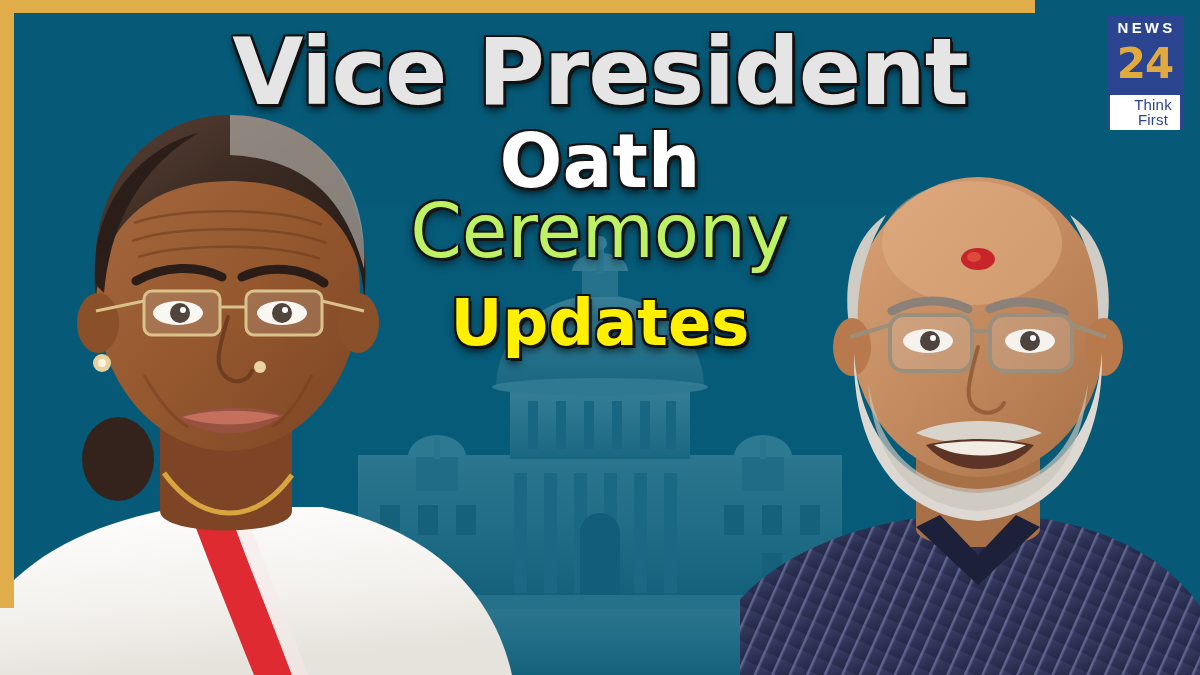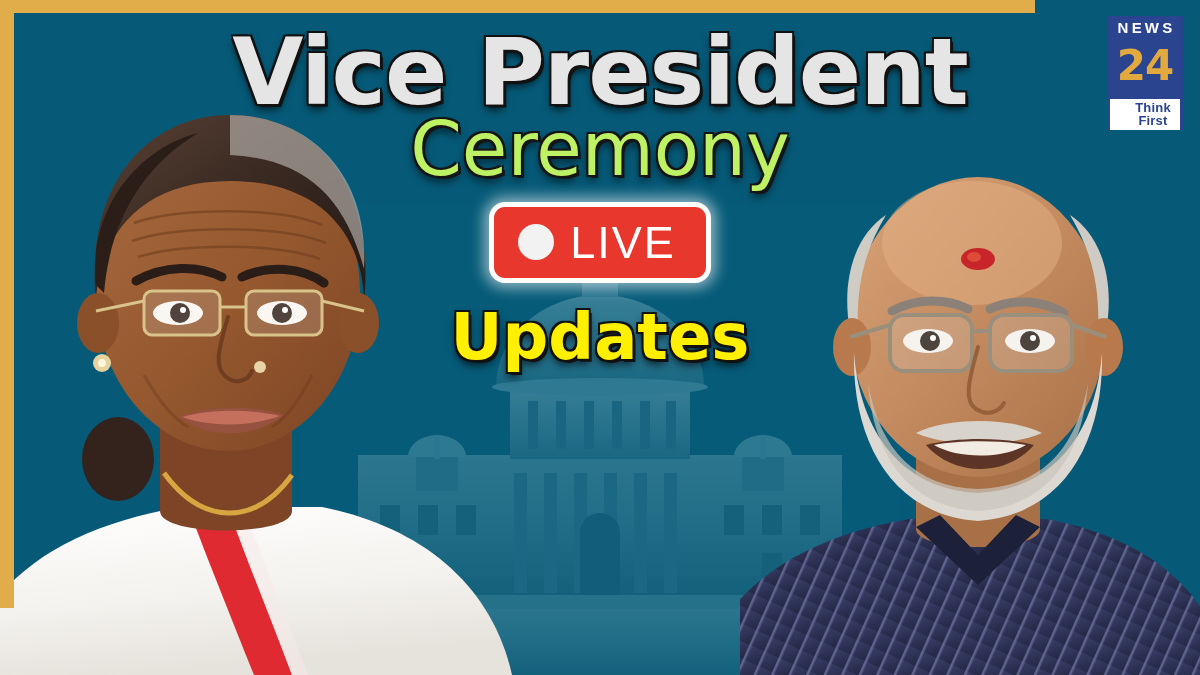--- a/index.html
+++ b/index.html
@@ -135,21 +135,21 @@
     padding-left:3px;
   }
   .logo-24{
     color:#e2a93f; font-size:42px; font-weight:bold;
     line-height:.82; letter-spacing:-1px;
     font-family:"DejaVu Sans", sans-serif;
     margin-top:-2px;
   }
   .logo-tag{
     width:100%; background:#ffffff;
-    color:#2b4490; font-size:13px; font-weight:bold;
+    color:#2b4490; font-size:15px; font-weight:normal;
     line-height:1; letter-spacing:.2px;
     text-align:center; padding:2px 0 3px 16px;
     font-family:"Liberation Sans", sans-serif;
   }
 </style>
 </head>
 <body>
 
 <div class="stage">
 
@@ -369,27 +369,24 @@
     <path d="M128 268 C 134 346 172 392 238 396 C 304 392 342 346 348 268
              C 336 336 300 372 238 374 C 176 372 140 336 128 268 Z" fill="#c9c4bc" opacity=".7"></path>
 
     <path d="M176 412 L 238 470 L 300 412 L 276 400 L 238 440 L 200 400 Z" fill="#1c2038"></path>
   </svg>
 
   <div class="headline">
 
     <div class="t-vp">Vice President</div>
 
+    <div class="t-oath">Oath</div>
 
     <div class="t-ceremony">Ceremony</div>
 
-    <div class="live-badge">
-      <span class="live-dot"></span>
-      <span class="live-text">LIVE</span>
-    </div>
 
     <div class="t-updates">Updates</div>
   </div>
 
   <div class="logo">
     <span class="logo-news">NEWS</span>
     <span class="logo-24">24</span>
     <span class="logo-tag">Think First</span>
   </div>
 

